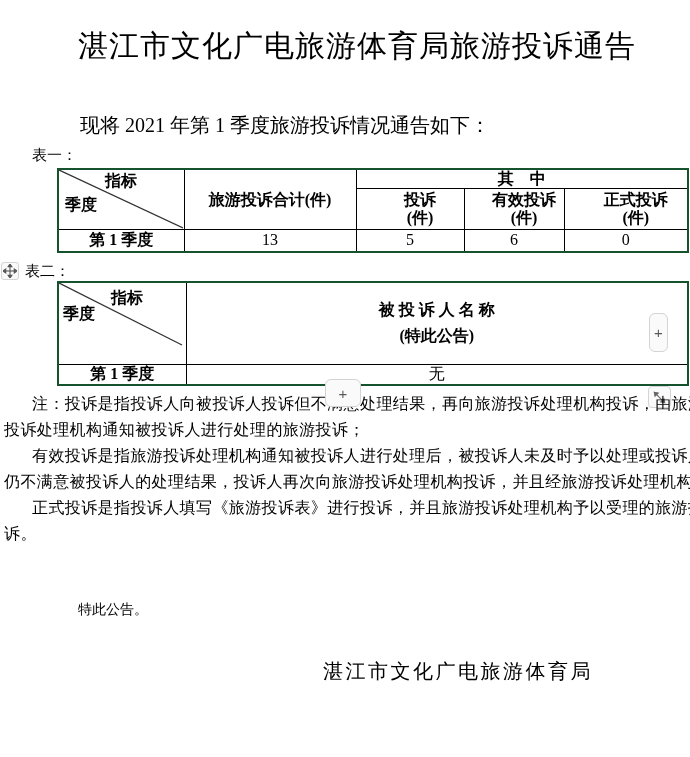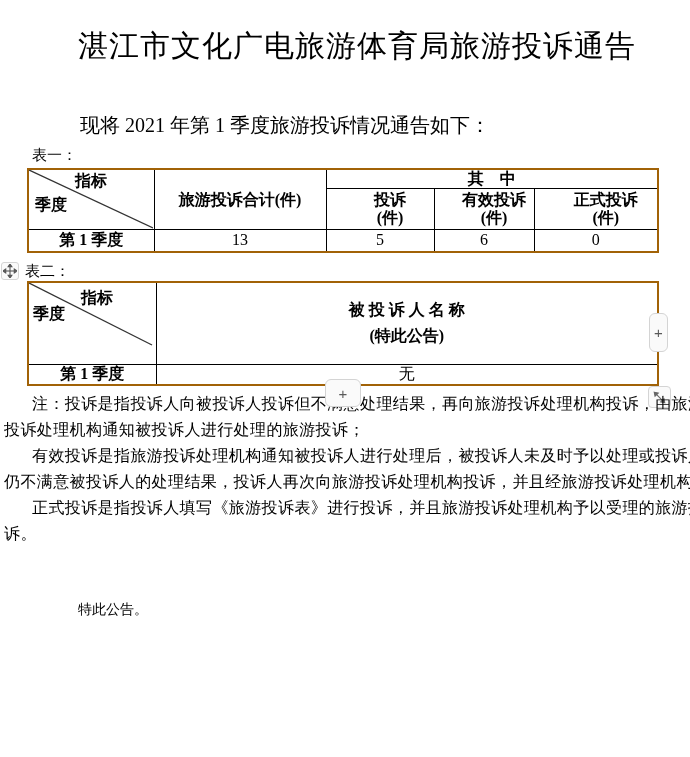--- a/index.html
+++ b/index.html
@@ -12,21 +12,21 @@
     position:absolute; top:26px; left:12px; width:690px; text-align:center;
     font-size:30px; font-weight:normal; letter-spacing:1px;
   }
   .intro{ position:absolute; top:112px; left:80px; font-size:20px; }
   .tbl-label{ position:absolute; font-size:15px; }
   .tbl-label.t1{ top:146px; left:32px; }
   .tbl-label.t2{ top:262px; left:25px; }
 
   table.doc-table{
     position:absolute; border-collapse:collapse; table-layout:fixed;
-    border:2px solid #a16207; font-size:16px;
+    border:2px solid #14532d; font-size:16px;margin-left:30px;
   }
   table.doc-table td{
     border:1px solid #000; text-align:center; vertical-align:middle;
     padding:0; line-height:1.15; overflow:hidden;
   }
   #table1{ top:168px; left:27px; width:630px; }
   #table2{ top:281px; left:27px; width:630px; }
   td.hdr{ font-weight:bold; }
   td.corner{ position:relative; }
   .corner-svg{ position:absolute; top:0; left:0; }
@@ -176,15 +176,16 @@
     <div class="note-line indent">注：投诉是指投诉人向被投诉人投诉但不满意处理结果，再向旅游投诉处理机构投诉，由旅游</div>
     <div class="note-line">投诉处理机构通知被投诉人进行处理的旅游投诉；</div>
     <div class="note-line indent">有效投诉是指旅游投诉处理机构通知被投诉人进行处理后，被投诉人未及时予以处理或投诉人</div>
     <div class="note-line">仍不满意被投诉人的处理结果，投诉人再次向旅游投诉处理机构投诉，并且经旅游投诉处理机构初</div>
     <div class="note-line indent">正式投诉是指投诉人填写《旅游投诉表》进行投诉，并且旅游投诉处理机构予以受理的旅游投</div>
     <div class="note-line">诉。</div>
   </div>
 
   <p class="closing">特此公告。</p>
 
+  <div class="signature">湛江市文化广电旅游体育局</div>
 
 
 </div>
 
 </body></html>

